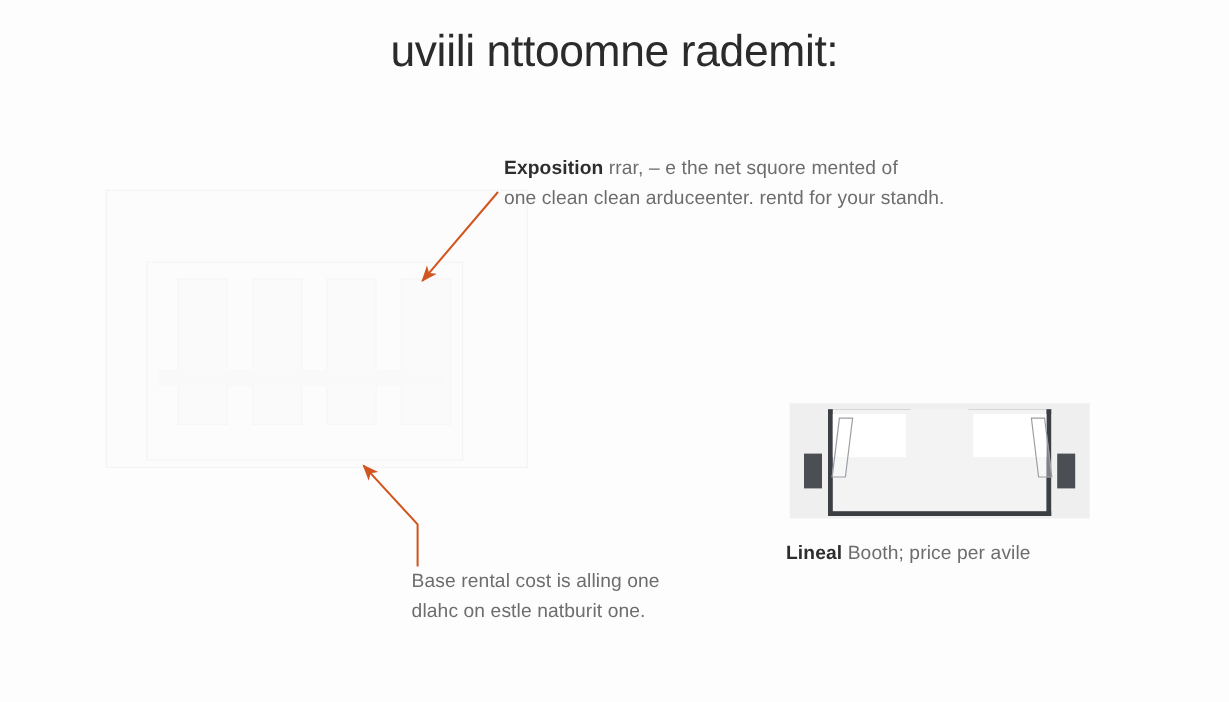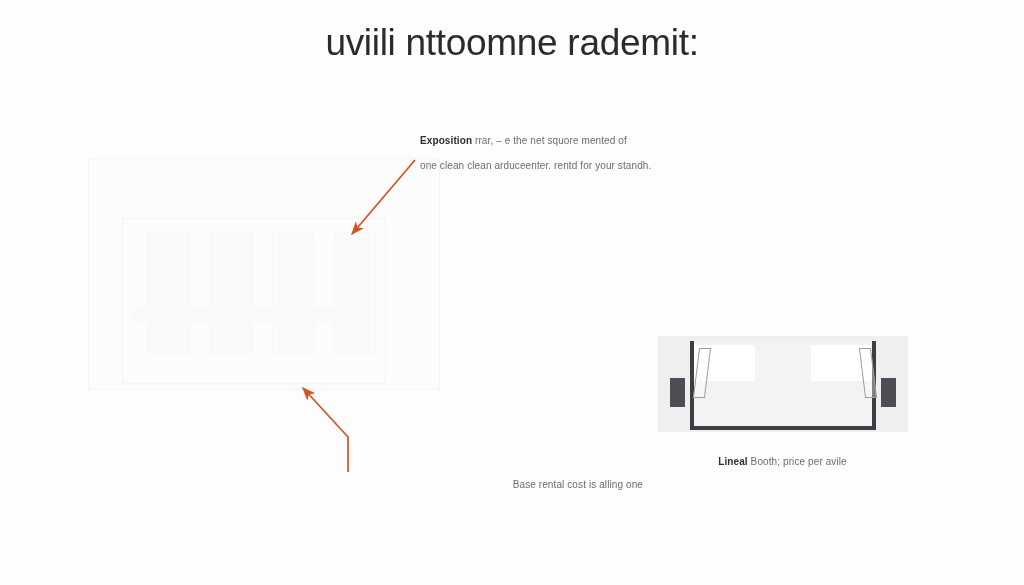--- a/index.html
+++ b/index.html
@@ -88,45 +88,44 @@
     top: 0;
     width: 1024px;
     height: 585px;
     pointer-events: none;
     overflow: visible;
   }
 
   
   .annot {
     position: absolute;
-    font-size: 10px;
+    font-size: 16px;
     line-height: 25px;
     color: #6d6d6d;
     letter-spacing: 0.1px;
   }
   .annot b {
     color: #2e2e2e;
     font-weight: 700;
   }
   .annot-top {
     left: 420px;
     top: 128px;
     width: 420px;
   }
   .annot-bottom-left {
     left: 343px;
     top: 472px;
     width: 300px;
-    text-align: right;
   }
   .annot-booth {
     left: 655px;
     top: 450px;
     width: 255px;
-    text-align: center;
+    text-align: left;
     line-height: 24px;
   }
 
   
   .booth-plan {
     position: absolute;
     left: 658px;
     top: 336px;
     width: 250px;
     height: 96px;
@@ -210,20 +209,21 @@
     <polyline points="348,472 348,437 303,388" fill="none" stroke="#d2551f" stroke-width="1.7" marker-end="url(#ah)"></polyline>
   </svg>
 
   <div class="annot annot-top">
     <div><b>Exposition</b><span> rrar, – e the net squore mented of</span></div>
     <div>one clean clean arduceenter. rentd for your standh.</div>
   </div>
 
   <div class="annot annot-bottom-left">
     <div>Base rental cost is alling one</div>
+    <div>dlahc on estle natburit one.</div>
   </div>
 
   <div class="booth-plan">
     <div class="booth-top-seg left"></div>
     <div class="booth-top-seg right"></div>
     <div class="booth-frame"></div>
     <div class="booth-open left"></div>
     <div class="booth-open right"></div>
     <div class="booth-panel l1"></div>
     <div class="booth-panel r1"></div>

